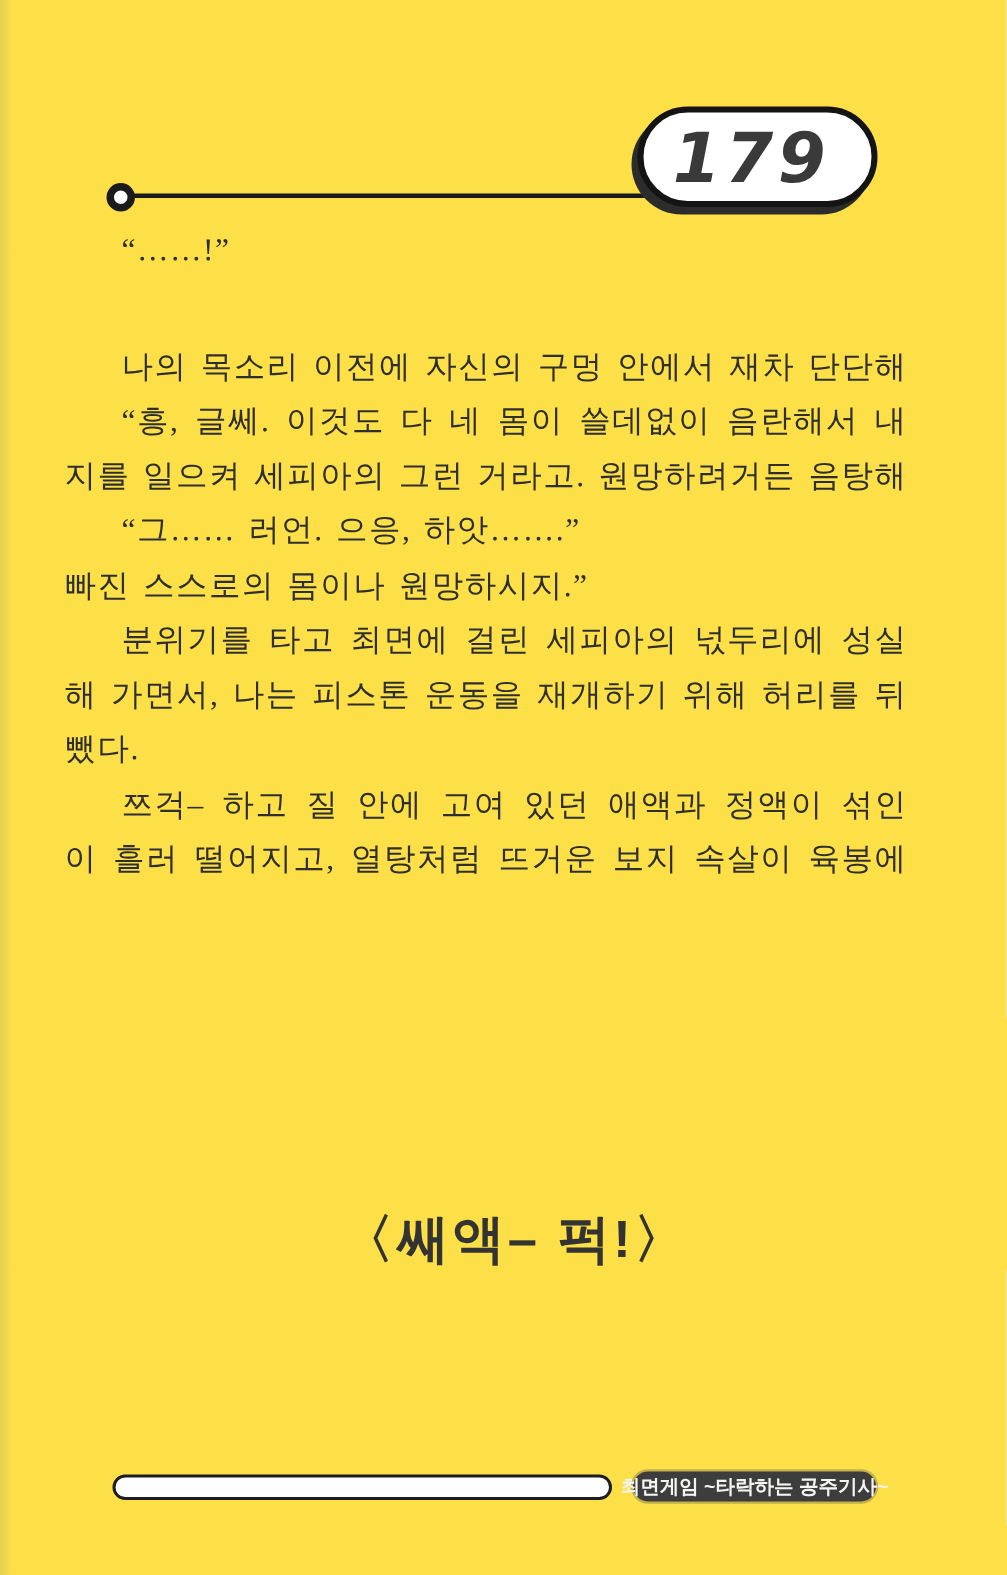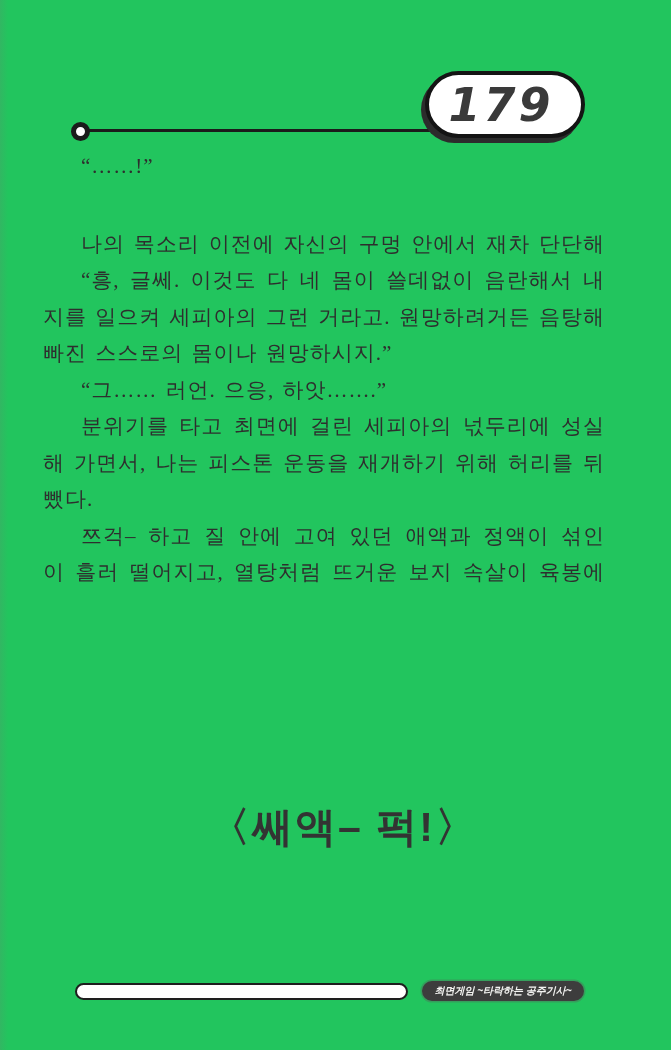--- a/index.html
+++ b/index.html
@@ -1,21 +1,21 @@
 <!DOCTYPE html>
 <html><head>
 <meta charset="utf-8">
 <style>
   html, body { margin: 0; padding: 0; background: #e8e8e6; }
   .page {
     position: relative;
     width: 671px;
     height: 1050px;
     margin: 0 auto;
-    background: #22c55e;
+    background: #fde047;
     font-family: "Liberation Serif", serif;
     color: #2d2d2d;
     overflow: hidden;
   }
   
   .page::before {
     content: "";
     position: absolute;
     left: 0; top: 0; bottom: 0;
     width: 8px;
@@ -80,21 +80,21 @@
 
   
   .sfx {
     position: absolute;
     left: 16px; right: 0;
     top: 798px;
     height: 58px;
     line-height: 58px;
     text-align: center;
     font-family: "Liberation Sans", sans-serif;
-    font-size: 41px;
+    font-size: 35px;
     font-weight: 700;
     letter-spacing: 2px;
     color: #333;
   }
 
   
   .footer-tab {
     position: absolute;
     left: 75px; top: 983px;
     width: 329px; height: 13px;
@@ -104,48 +104,47 @@
   }
   .footer-badge {
     position: absolute;
     left: 422px; top: 981px;
     width: 162px; height: 20px;
     background: #3d3d3d;
     border-radius: 10px;
     box-shadow: 0 0 0 1.5px rgba(90,90,90,0.35);
     color: #f4f4f2;
     font-family: "Liberation Sans", sans-serif;
-    font-size: 10px;
+    font-size: 13px;
     font-weight: 700;
     display: flex;
     align-items: center;
     justify-content: center;
     white-space: nowrap;
-    font-style: italic;
   }
 </style>
 </head>
 <body>
 
 <div class="page">
 
   <div class="header-ring"></div>
   <div class="header-line"></div>
   <div class="page-pill">
     <span class="num">179</span>
   </div>
 
   <div class="body-text">
     <div class="line indent">“……!”</div>
     <div class="gap"></div>
     <div class="line indent justify">나의 목소리 이전에 자신의 구멍 안에서 재차 단단해지는</div>
     <div class="line indent justify">“흥, 글쎄. 이것도 다 네 몸이 쓸데없이 음란해서 내 자</div>
     <div class="line justify">지를 일으켜 세피아의 그런 거라고. 원망하려거든 음탕해</div>
+    <div class="line indent">“그…… 러언. 으응, 하앗…….”</div>
     <div class="line">빠진 스스로의 몸이나 원망하시지.”</div>
-    <div class="line indent">“그…… 러언. 으응, 하앗…….”</div>
     <div class="line indent justify">분위기를 타고 최면에 걸린 세피아의 넋두리에 성실히 답</div>
     <div class="line justify">해 가면서, 나는 피스톤 운동을 재개하기 위해 허리를 뒤로</div>
     <div class="line">뺐다.</div>
     <div class="line indent justify">쯔걱– 하고 질 안에 고여 있던 애액과 정액이 섞인 국물</div>
     <div class="line justify">이 흘러 떨어지고, 열탕처럼 뜨거운 보지 속살이 육봉에 달</div>
   </div>
 
   <div class="sfx">〈쌔액– 퍽!〉</div>
 
   <div class="footer-tab"></div>

